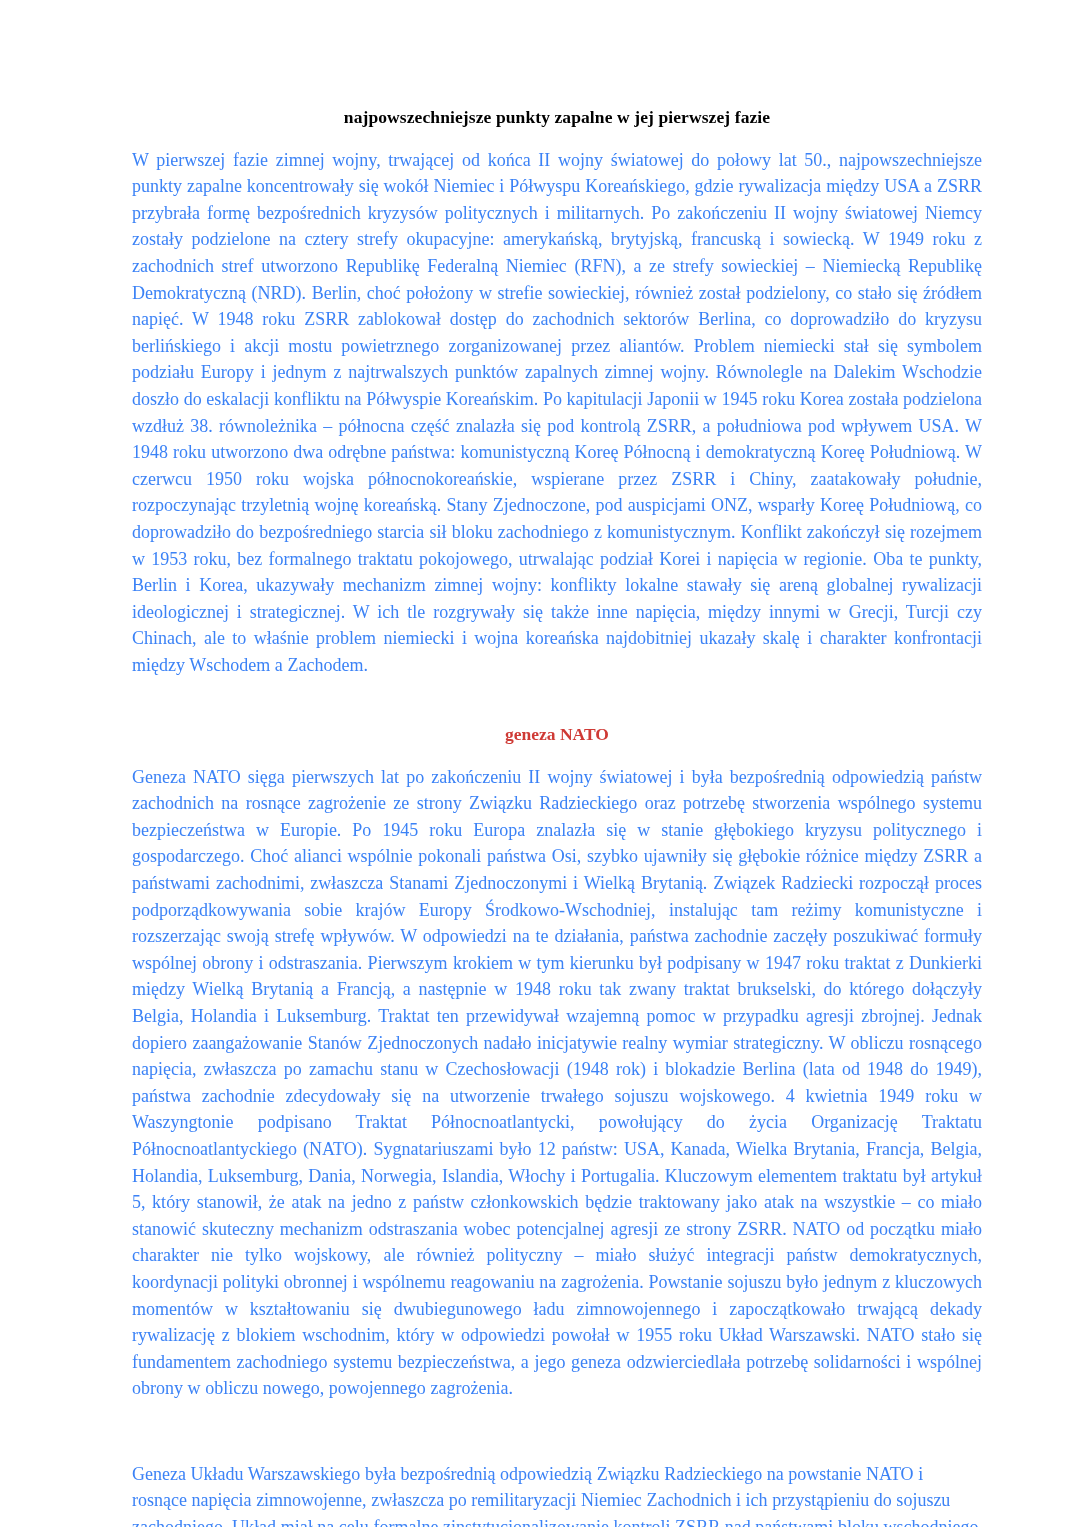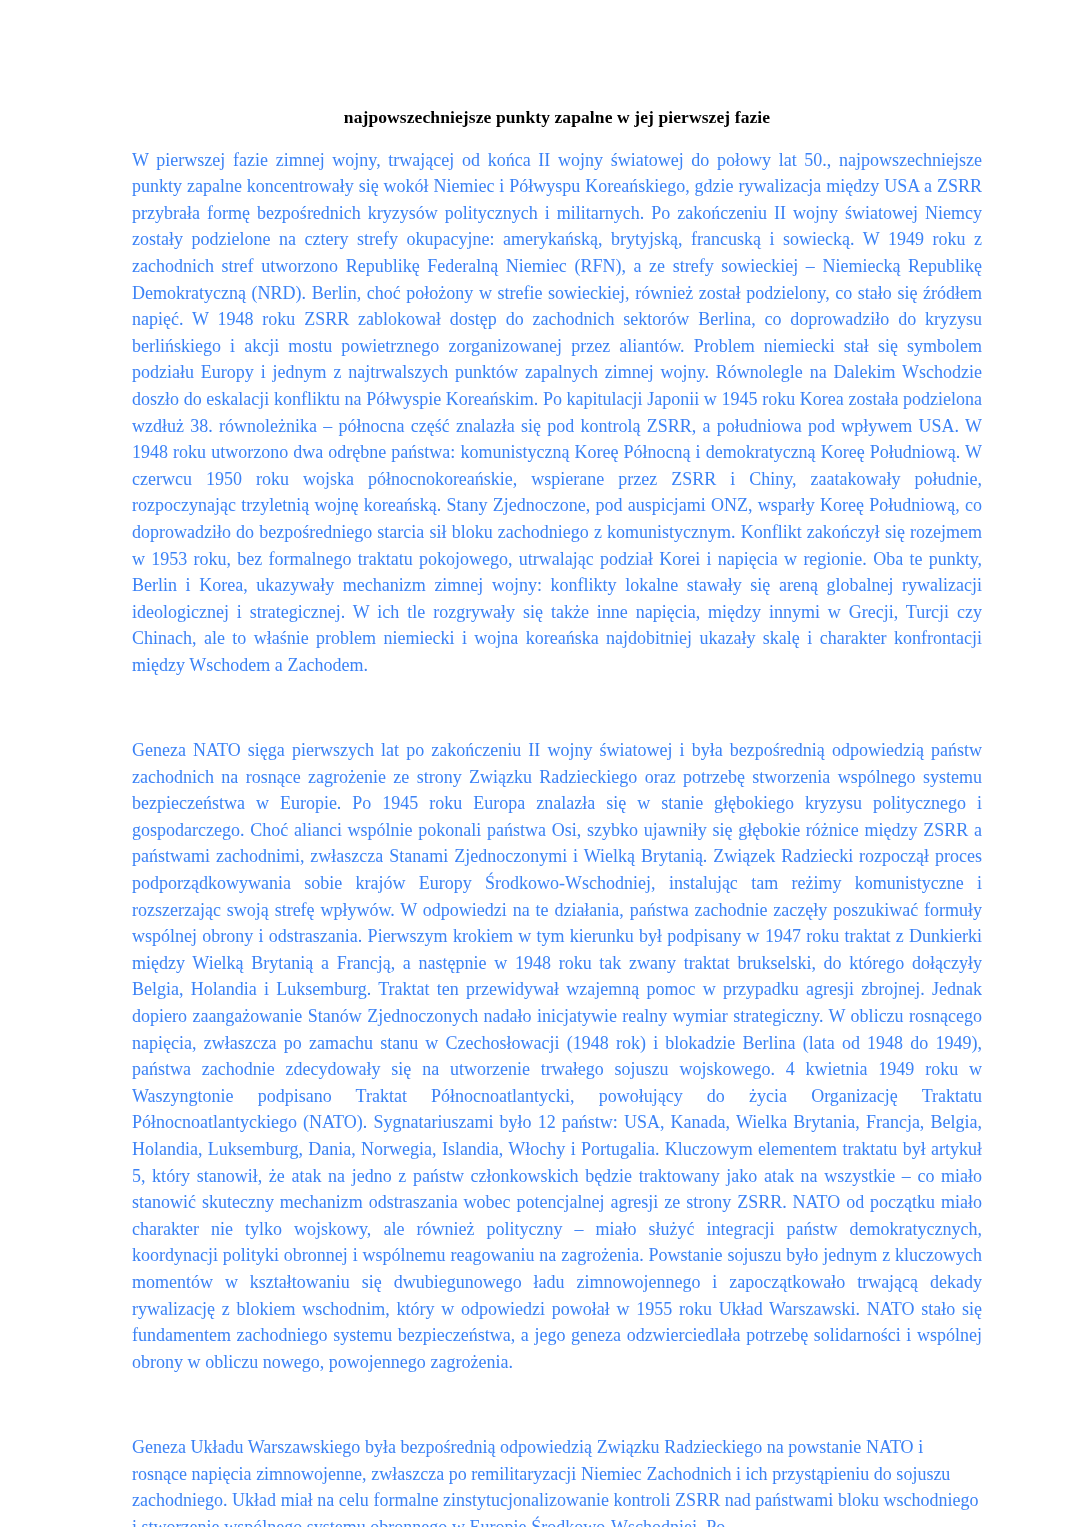--- a/index.html
+++ b/index.html
@@ -70,20 +70,21 @@
 
 <div class="page">
   <div class="content">
 
     <h1 class="doc-title">najpowszechniejsze punkty zapalne w jej pierwszej fazie</h1>
 
     <p class="body-par">W pierwszej fazie zimnej wojny, trwającej od końca II wojny światowej do połowy lat 50., najpowszechniejsze punkty zapalne koncentrowały się wokół Niemiec i Półwyspu Koreańskiego, gdzie rywalizacja między USA a ZSRR przybrała formę bezpośrednich kryzysów politycznych i militarnych. Po zakończeniu II wojny światowej Niemcy zostały podzielone na cztery strefy okupacyjne: amerykańską, brytyjską, francuską i sowiecką. W 1949 roku z zachodnich stref utworzono Republikę Federalną Niemiec (RFN), a ze strefy sowieckiej – Niemiecką Republikę Demokratyczną (NRD). Berlin, choć położony w strefie sowieckiej, również został podzielony, co stało się źródłem napięć. W 1948 roku ZSRR zablokował dostęp do zachodnich sektorów Berlina, co doprowadziło do kryzysu berlińskiego i akcji mostu powietrznego zorganizowanej przez aliantów. Problem niemiecki stał się symbolem podziału Europy i jednym z najtrwalszych punktów zapalnych zimnej wojny. Równolegle na Dalekim Wschodzie doszło do eskalacji konfliktu na Półwyspie Koreańskim. Po kapitulacji Japonii w 1945 roku Korea została podzielona wzdłuż 38. równoleżnika – północna część znalazła się pod kontrolą ZSRR, a południowa pod wpływem USA. W 1948 roku utworzono dwa odrębne państwa: komunistyczną Koreę Północną i demokratyczną Koreę Południową. W czerwcu 1950 roku wojska północnokoreańskie, wspierane przez ZSRR i Chiny, zaatakowały południe, rozpoczynając trzyletnią wojnę koreańską. Stany Zjednoczone, pod auspicjami ONZ, wsparły Koreę Południową, co doprowadziło do bezpośredniego starcia sił bloku zachodniego z komunistycznym. Konflikt zakończył się rozejmem w 1953 roku, bez formalnego traktatu pokojowego, utrwalając podział Korei i napięcia w regionie. Oba te punkty, Berlin i Korea, ukazywały mechanizm zimnej wojny: konflikty lokalne stawały się areną globalnej rywalizacji ideologicznej i strategicznej. W ich tle rozgrywały się także inne napięcia, między innymi w Grecji, Turcji czy Chinach, ale to właśnie problem niemiecki i wojna koreańska najdobitniej ukazały skalę i charakter konfrontacji między Wschodem a Zachodem.</p>
 
     <div class="spacer-line"></div>
 
+    <h2 class="section-heading">geneza NATO</h2>
 
     <p class="body-par">Geneza NATO sięga pierwszych lat po zakończeniu II wojny światowej i była bezpośrednią odpowiedzią państw zachodnich na rosnące zagrożenie ze strony Związku Radzieckiego oraz potrzebę stworzenia wspólnego systemu bezpieczeństwa w Europie. Po 1945 roku Europa znalazła się w stanie głębokiego kryzysu politycznego i gospodarczego. Choć alianci wspólnie pokonali państwa Osi, szybko ujawniły się głębokie różnice między ZSRR a państwami zachodnimi, zwłaszcza Stanami Zjednoczonymi i Wielką Brytanią. Związek Radziecki rozpoczął proces podporządkowywania sobie krajów Europy Środkowo-Wschodniej, instalując tam reżimy komunistyczne i rozszerzając swoją strefę wpływów. W odpowiedzi na te działania, państwa zachodnie zaczęły poszukiwać formuły wspólnej obrony i odstraszania. Pierwszym krokiem w tym kierunku był podpisany w 1947 roku traktat z Dunkierki między Wielką Brytanią a Francją, a następnie w 1948 roku tak zwany traktat brukselski, do którego dołączyły Belgia, Holandia i Luksemburg. Traktat ten przewidywał wzajemną pomoc w przypadku agresji zbrojnej. Jednak dopiero zaangażowanie Stanów Zjednoczonych nadało inicjatywie realny wymiar strategiczny. W obliczu rosnącego napięcia, zwłaszcza po zamachu stanu w Czechosłowacji (1948 rok) i blokadzie Berlina (lata od 1948 do 1949), państwa zachodnie zdecydowały się na utworzenie trwałego sojuszu wojskowego. 4 kwietnia 1949 roku w Waszyngtonie podpisano Traktat Północnoatlantycki, powołujący do życia Organizację Traktatu Północnoatlantyckiego (NATO). Sygnatariuszami było 12 państw: USA, Kanada, Wielka Brytania, Francja, Belgia, Holandia, Luksemburg, Dania, Norwegia, Islandia, Włochy i Portugalia. Kluczowym elementem traktatu był artykuł 5, który stanowił, że atak na jedno z państw członkowskich będzie traktowany jako atak na wszystkie – co miało stanowić skuteczny mechanizm odstraszania wobec potencjalnej agresji ze strony ZSRR. NATO od początku miało charakter nie tylko wojskowy, ale również polityczny – miało służyć integracji państw demokratycznych, koordynacji polityki obronnej i wspólnemu reagowaniu na zagrożenia. Powstanie sojuszu było jednym z kluczowych momentów w kształtowaniu się dwubiegunowego ładu zimnowojennego i zapoczątkowało trwającą dekady rywalizację z blokiem wschodnim, który w odpowiedzi powołał w 1955 roku Układ Warszawski. NATO stało się fundamentem zachodniego systemu bezpieczeństwa, a jego geneza odzwierciedlała potrzebę solidarności i wspólnej obrony w obliczu nowego, powojennego zagrożenia.</p>
 
     <div class="spacer-line"></div>
 
 
     <p class="body-par left-aligned">Geneza Układu Warszawskiego była bezpośrednią odpowiedzią Związku Radzieckiego na powstanie NATO i rosnące napięcia zimnowojenne, zwłaszcza po remilitaryzacji Niemiec Zachodnich i ich przystąpieniu do sojuszu zachodniego. Układ miał na celu formalne zinstytucjonalizowanie kontroli ZSRR nad państwami bloku wschodniego i stworzenie wspólnego systemu obronnego w Europie Środkowo-Wschodniej. Po</p>
 
   </div>
 </div>

